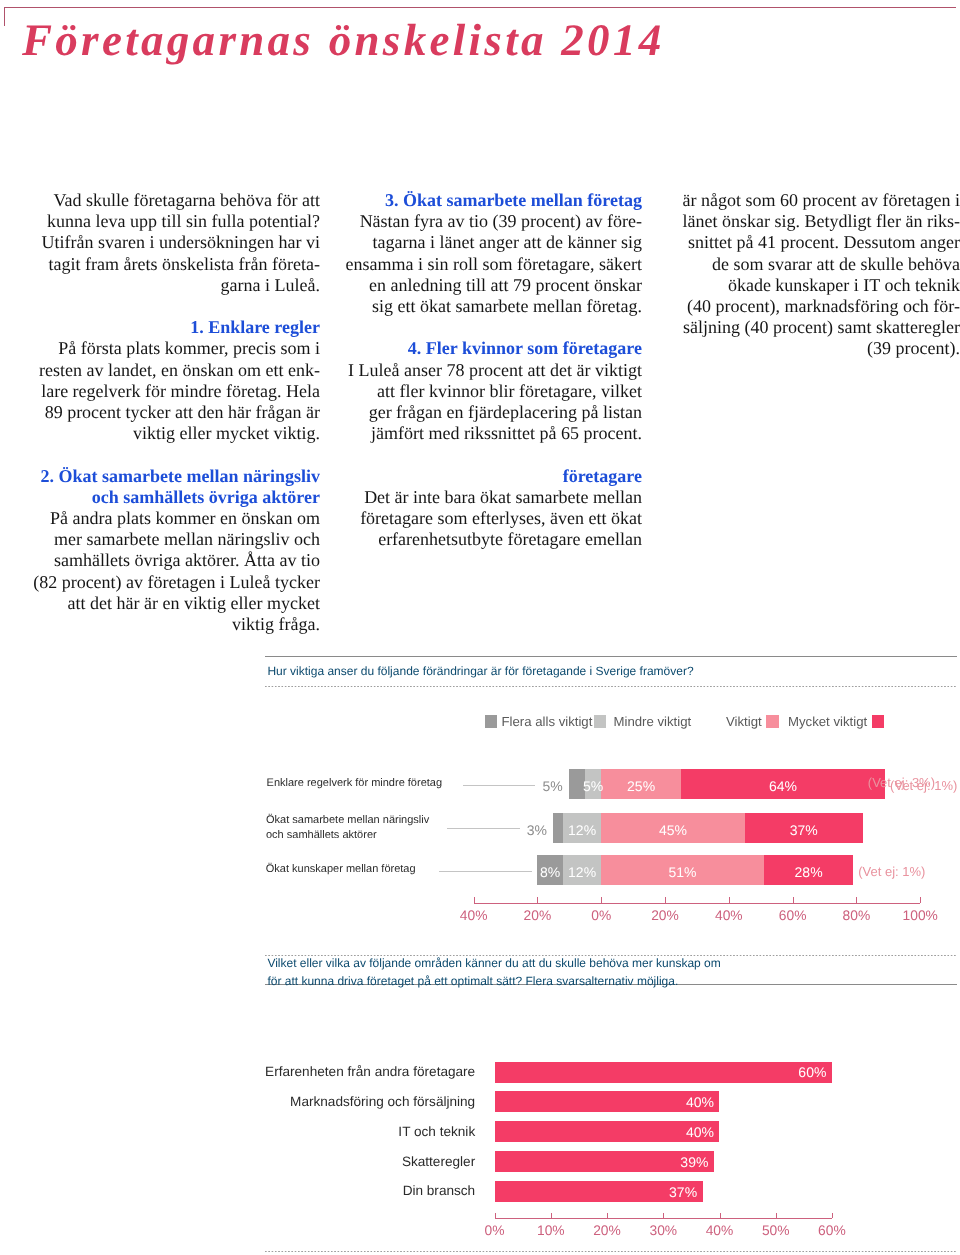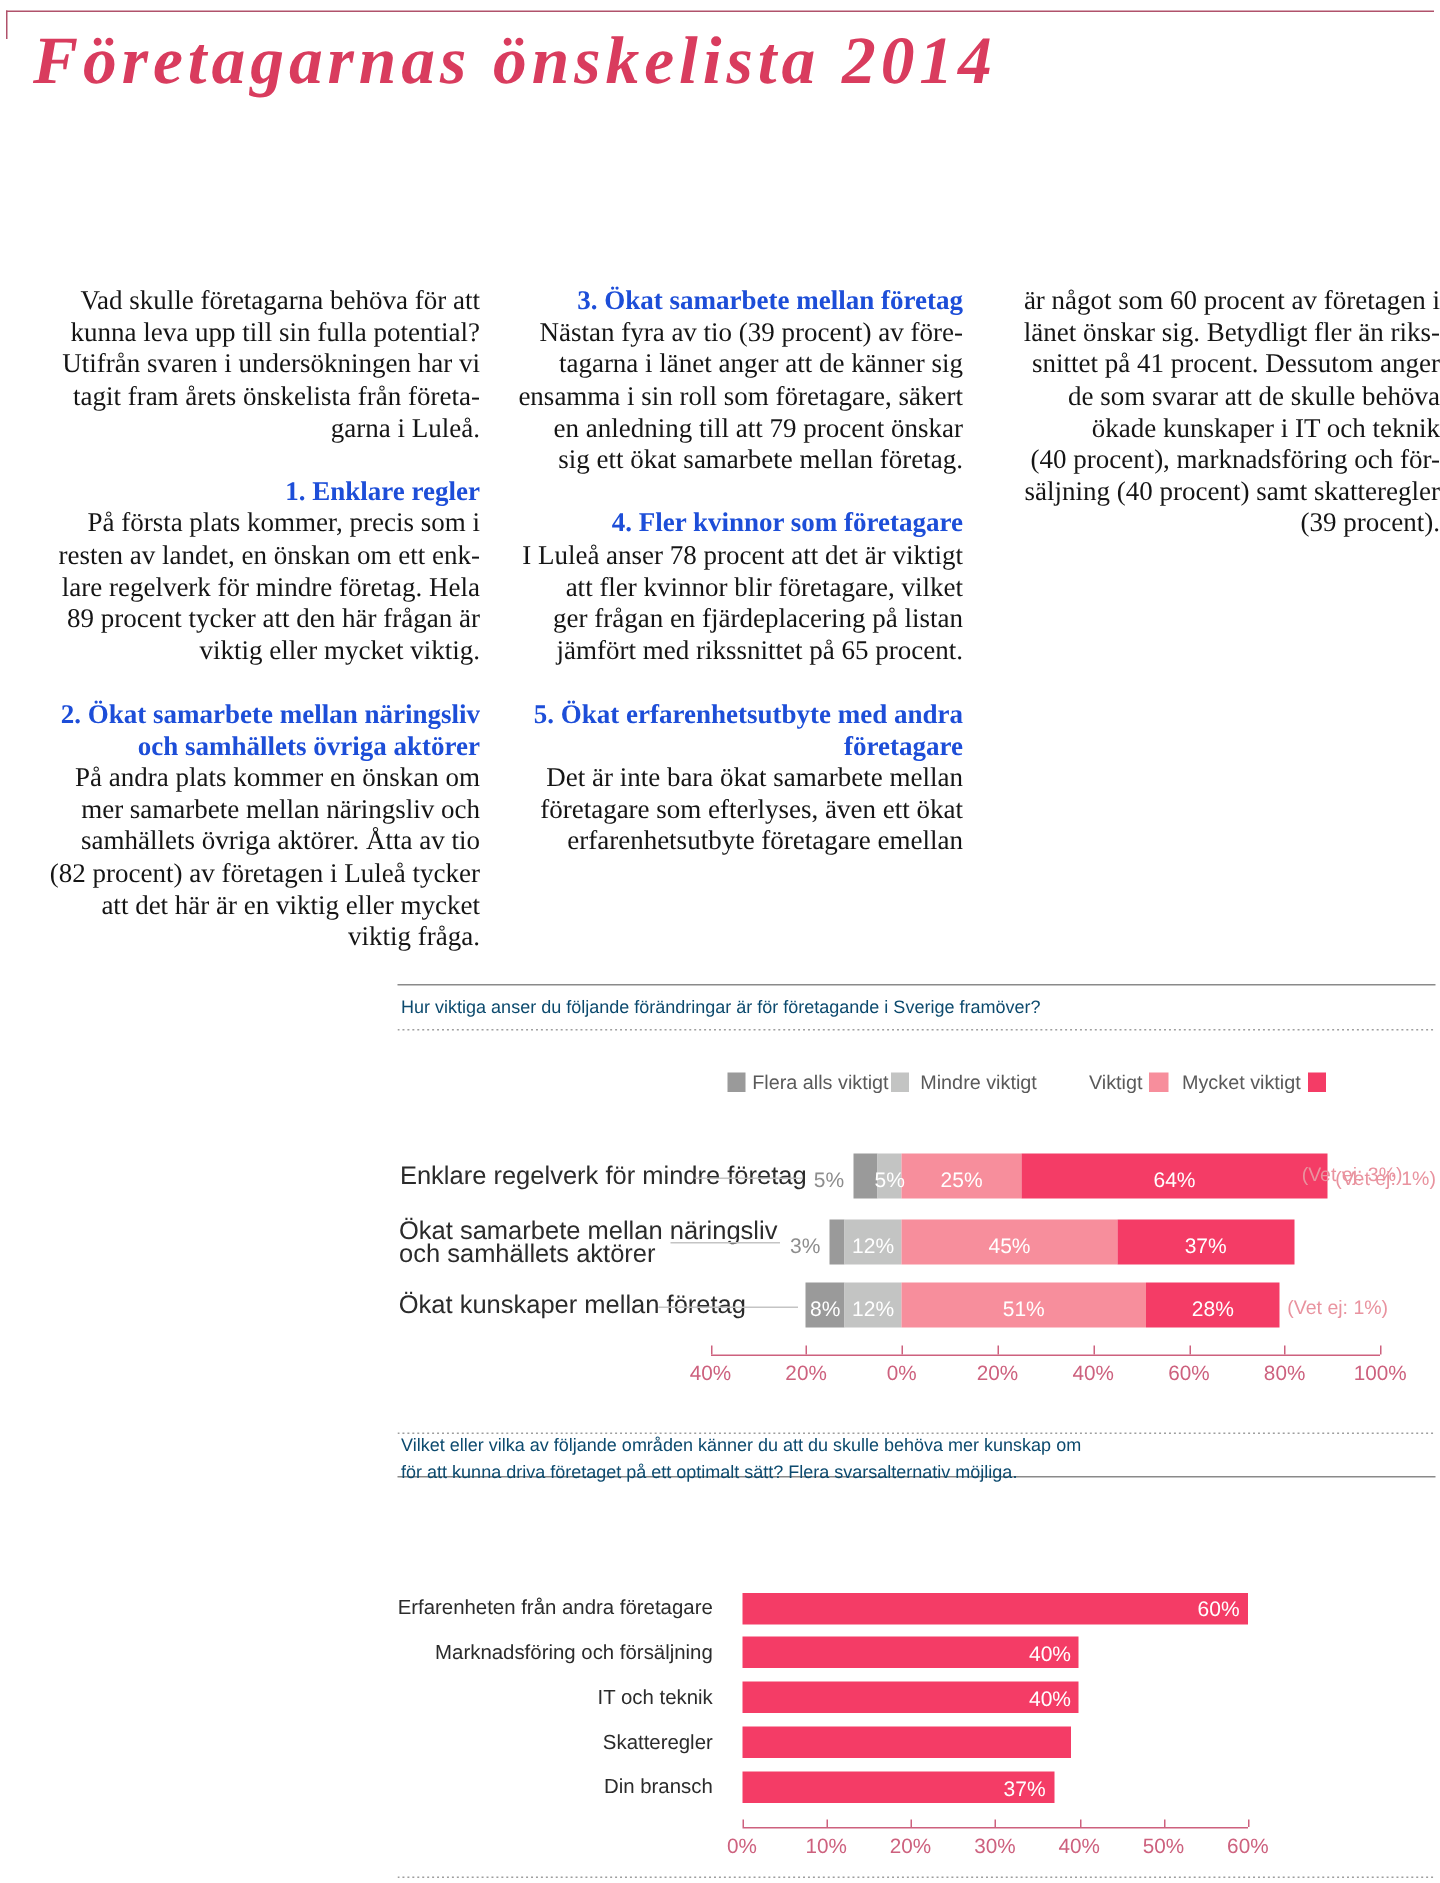--- a/index.html
+++ b/index.html
@@ -31,21 +31,21 @@
   .rule-solid{position:absolute;height:1px;background:#8a8a8a;}
   .rule-dot{position:absolute;height:1px;
     background-image:linear-gradient(to right,#9e9e9e 0 1.6px,rgba(0,0,0,0) 1.6px 3.3px);
     background-size:3.3px 1px;background-repeat:repeat-x;}
 
   
   .qtext{position:absolute;font-family:"Liberation Sans",sans-serif;font-size:12px;line-height:18.3px;color:#0c4a6e;white-space:nowrap;}
   .legend-item{position:absolute;font-family:"Liberation Sans",sans-serif;font-size:13.2px;color:#5a5a5a;white-space:nowrap;line-height:14px;}
   .sw{width:12.5px;height:12.5px;}
 
-  .catlbl{position:absolute;font-family:"Liberation Sans",sans-serif;font-size:17px;color:#2b2b2b;text-align:left;line-height:15.5px;white-space:nowrap;}
+  .catlbl{position:absolute;font-family:"Liberation Sans",sans-serif;font-size:11px;color:#2b2b2b;text-align:left;line-height:15.5px;white-space:nowrap;}
   .leader{position:absolute;height:1px;background:#c4c4c4;}
   .segtxt{position:absolute;font-family:"Liberation Sans",sans-serif;font-size:14px;color:#ffffff;text-align:center;line-height:1;white-space:nowrap;}
   .outval{position:absolute;font-family:"Liberation Sans",sans-serif;font-size:14px;color:#8d8d8d;text-align:right;white-space:nowrap;line-height:1;}
   .vetej{position:absolute;font-family:"Liberation Sans",sans-serif;font-size:13px;color:#e9939f;white-space:nowrap;line-height:1;}
   .bar-seg{position:absolute;}
   .axline{position:absolute;height:1px;background:#cd617e;}
   .axtick{position:absolute;width:1px;background:#cd617e;}
   .axlbl{position:absolute;font-family:"Liberation Sans",sans-serif;font-size:13.8px;color:#cd617e;text-align:center;line-height:1;white-space:nowrap;}
   .hbar{position:absolute;background:#f43c66;}
   .hbarlbl{position:absolute;font-family:"Liberation Sans",sans-serif;font-size:13.6px;color:#2b2b2b;text-align:right;line-height:1;white-space:nowrap;}
@@ -91,21 +91,20 @@
       <div class="tl">ensamma i sin roll som företagare, säkert</div>
       <div class="tl">en anledning till att 79 procent önskar</div>
       <div class="tl">sig ett ökat samarbete mellan företag.</div>
       <div class="sp"></div>
       <div class="tl hd">4. Fler kvinnor som företagare</div>
       <div class="tl">I Luleå anser 78 procent att det är viktigt</div>
       <div class="tl">att fler kvinnor blir företagare, vilket</div>
       <div class="tl">ger frågan en fjärdeplacering på listan</div>
       <div class="tl">jämfört med rikssnittet på 65 procent.</div>
       <div class="sp"></div>
-      <div class="tl hd">5. Ökat erfarenhetsutbyte med andra</div>
       <div class="tl hd">företagare</div>
       <div class="tl">Det är inte bara ökat samarbete mellan</div>
       <div class="tl">företagare som efterlyses, även ett ökat</div>
       <div class="tl">erfarenhetsutbyte företagare emellan</div>
     </div>
   <div class="col" id="col3">
       <div class="tl">är något som 60 procent av företagen i</div>
       <div class="tl">länet önskar sig. Betydligt fler än riks-</div>
       <div class="tl">snittet på 41 procent. Dessutom anger</div>
       <div class="tl">de som svarar att de skulle behöva</div>
@@ -192,21 +191,21 @@
       <div class="hbarlbl" style="left:175.2px;top:1065.1px;width:300px;">Erfarenheten från andra företagare</div>
       <div class="hbarval" style="left:746.4px;top:1065.3px;width:80px;">60%</div>
       <div class="hbar" style="left:494.6px;top:1091.3px;width:224.9px;height:21px;background:#f43c66;"></div>
       <div class="hbarlbl" style="left:175.2px;top:1094.8px;width:300px;">Marknadsföring och försäljning</div>
       <div class="hbarval" style="left:634.0px;top:1095px;width:80px;">40%</div>
       <div class="hbar" style="left:494.6px;top:1121.2px;width:224.9px;height:21px;background:#f43c66;"></div>
       <div class="hbarlbl" style="left:175.2px;top:1124.7px;width:300px;">IT och teknik</div>
       <div class="hbarval" style="left:634.0px;top:1124.9px;width:80px;">40%</div>
       <div class="hbar" style="left:494.6px;top:1151px;width:219.3px;height:21px;background:#f43c66;"></div>
       <div class="hbarlbl" style="left:175.2px;top:1154.5px;width:300px;">Skatteregler</div>
-      <div class="hbarval" style="left:628.4px;top:1154.7px;width:80px;margin-top:17px;">39%</div>
+      <div class="hbarval" style="left:628.4px;top:1154.7px;width:80px;">39%</div>
       <div class="hbar" style="left:494.6px;top:1180.8px;width:208.0px;height:21px;background:#f43c66;"></div>
       <div class="hbarlbl" style="left:175.2px;top:1184.3px;width:300px;">Din bransch</div>
       <div class="hbarval" style="left:617.1px;top:1184.5px;width:80px;">37%</div>
       <div class="axline" style="left:494.6px;top:1218px;width:337.3px;"></div>
       <div class="axtick" style="left:494.6px;top:1213px;height:5px;"></div>
       <div class="axlbl" style="left:464.6px;top:1224px;width:60px;">0%</div>
       <div class="axtick" style="left:550.8px;top:1213px;height:5px;"></div>
       <div class="axlbl" style="left:520.8px;top:1224px;width:60px;">10%</div>
       <div class="axtick" style="left:607.0px;top:1213px;height:5px;"></div>
       <div class="axlbl" style="left:577.0px;top:1224px;width:60px;">20%</div>

